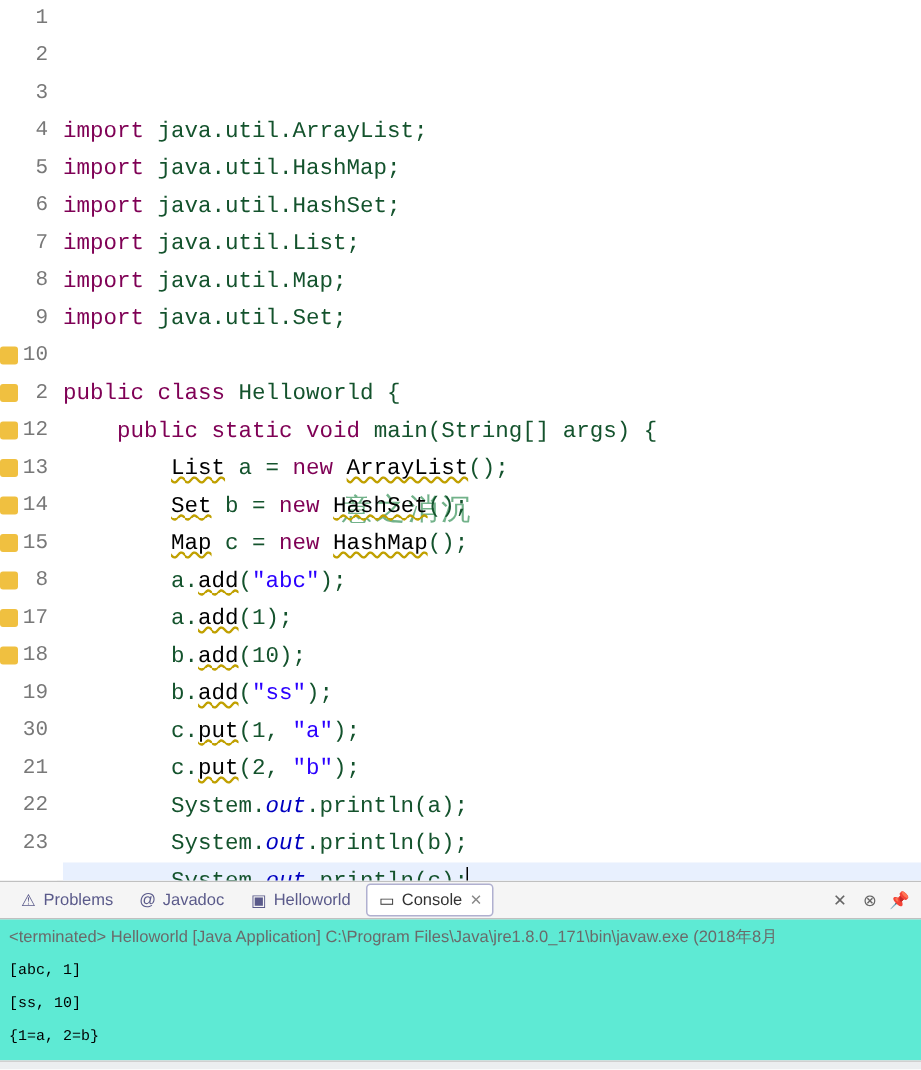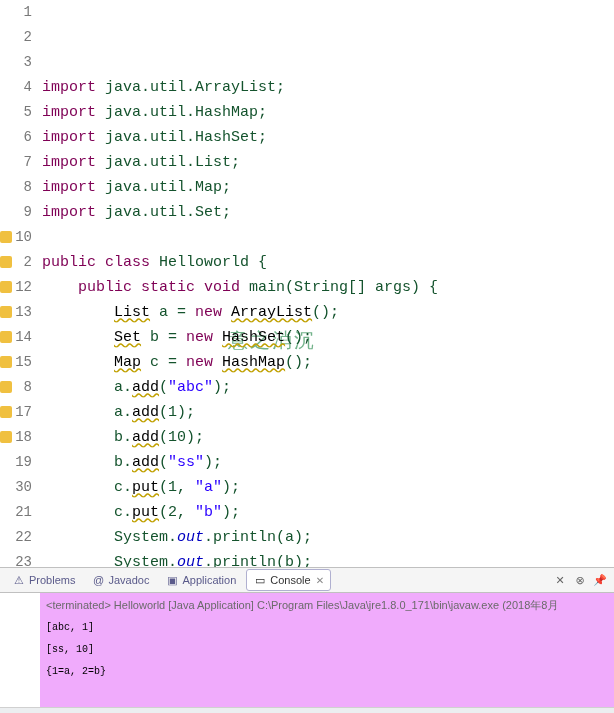--- a/index.html
+++ b/index.html
@@ -100,26 +100,25 @@
     background: #fff;
     border: 1px solid #b0b0d0;
     color: #333;
   }
   .tab-icon { width: 14px; height: 14px; display: inline-flex; align-items: center; justify-content: center; }
   .tab-close { font-size: 10px; color: #888; margin-left: 2px; cursor: pointer; }
   .spacer { flex: 1; }
   .toolbar-icon { width:16px; height:16px; display:inline-flex; align-items:center; justify-content:center; cursor:pointer; color:#666; }
   .console {
     flex: 0 0 auto;
-    padding: 2px 6px 24px 6px;
+    padding: 2px 6px 4px 6px;
     font-family: Consolas, "Courier New", monospace;
     font-size: 14px;
     line-height: 20px;
-    background: #f0abfc;
-    margin-left: 40px;
+    background: #5eead4;
   }
   .console .term {
     font-family: "Segoe UI", Tahoma, sans-serif;
     font-size: 11px;
     color: #6a6a6a;
     margin-bottom: 2px;
     white-space: nowrap;
     overflow: hidden;
   }
   .console .out { color: #000; white-space: pre; font-size: 10px; line-height: 22px; }
@@ -164,21 +163,21 @@
 <div class="tab">
       <span class="tab-icon">⚠</span>
       <span>Problems</span>
     </div>
     <div class="tab">
       <span class="tab-icon">@</span>
       <span>Javadoc</span>
     </div>
     <div class="tab">
       <span class="tab-icon">▣</span>
-      <span>Application</span>
+      <span>Helloworld</span>
     </div>
     <div class="tab active">
       <span class="tab-icon">▭</span>
       <span>Console</span>
       <span class="tab-close">✕</span>
     </div>
     <div class="spacer"></div>
     <span class="toolbar-icon">✕</span>
     <span class="toolbar-icon">⊗</span>
     <span class="toolbar-icon">📌</span>

